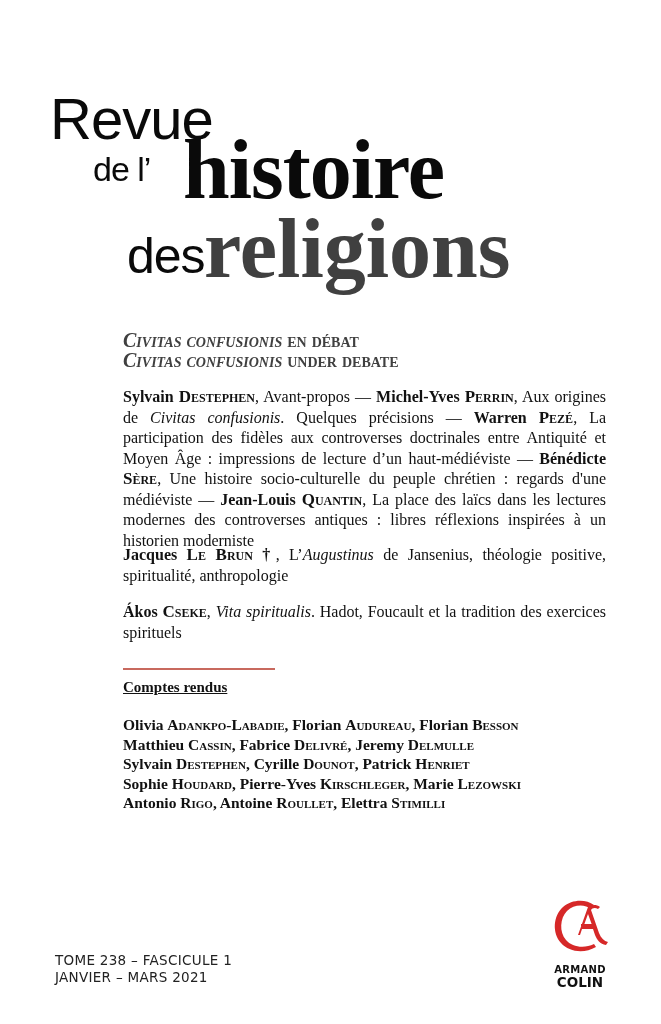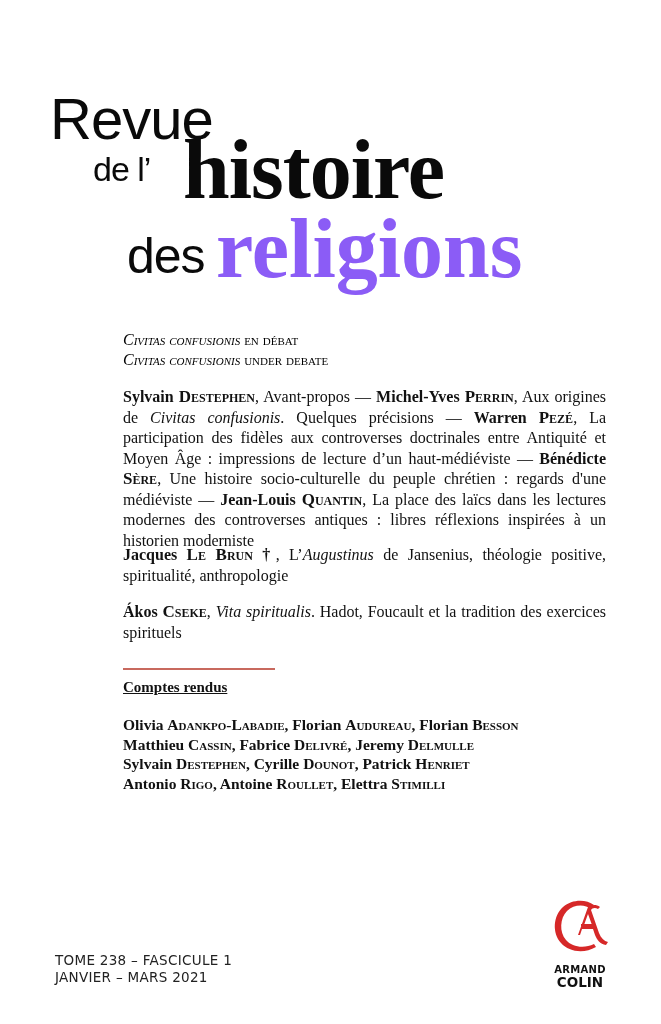--- a/index.html
+++ b/index.html
@@ -13,29 +13,29 @@
     .title-line {
       position: absolute;
       white-space: nowrap;
       line-height: 1;
       color: #0a0a0a;
     }
     .t-revue { left: 50px; top: 48px; font-size: 58px; letter-spacing: -1px; font-family: "Liberation Sans", sans-serif; font-weight: normal; margin-top: 42px; }
     .t-del { left: 93px; top: 152px; font-size: 34px; font-family: "Liberation Sans", sans-serif; letter-spacing: -1px; }
     .t-hist { left: 183px; top: 128px; font-size: 84px; font-family: "Liberation Serif", serif; font-weight: bold; letter-spacing: -1px; }
     .t-des { left: 127px; top: 231px; font-size: 50px; font-family: "Liberation Sans", sans-serif; letter-spacing: -1px; }
-    .t-rel { left: 204px; top: 207px; font-size: 84px; font-family: "Liberation Serif", serif; font-weight: bold; color: #8b5cf6; letter-spacing: 0px; margin-left: 12px; }
+    .t-rel { left: 204px; top: 207px; font-size: 84px; font-family: "Liberation Serif", serif; font-weight: bold; color: #404040; letter-spacing: 0px; }
 
     .theme {
       position: absolute; left: 123px; top: 330px;
       font-family: "Liberation Serif", serif;
-      font-weight: normal;
-      font-size: 16px;
+      font-weight: bold;
+      font-size: 20px;
       line-height: 20px;
-      color: #000000;
+      color: #404040;
     }
     .theme .it { font-style: italic; font-variant: small-caps; }
     .theme .sc { font-variant: small-caps; }
 
     .toc {
       position: absolute; left: 123px; width: 483px;
       font-family: "Liberation Serif", serif;
       font-size: 16px;
       line-height: 20.5px;
       text-align: justify;
@@ -100,20 +100,21 @@
   <b>Ákos </b><span class="sc">Cseke</span><span>, </span><i>Vita spiritualis</i><span>. Hadot, Foucault et la tradition des exercices spirituels</span>
 </div>
 
 <div class="rule"></div>
 <div class="cr-label">Comptes rendus</div>
 
 <div class="reviewers" id="reviewers">
     <div><span>Olivia </span><span class="sc">Adankpo-Labadie</span><span>, </span><span>Florian </span><span class="sc">Audureau</span><span>, </span><span>Florian </span><span class="sc">Besson</span><span></span></div>
     <div><span>Matthieu </span><span class="sc">Cassin</span><span>, </span><span>Fabrice </span><span class="sc">Delivré</span><span>, </span><span>Jeremy </span><span class="sc">Delmulle</span><span></span></div>
     <div><span>Sylvain </span><span class="sc">Destephen</span><span>, </span><span>Cyrille </span><span class="sc">Dounot</span><span>, </span><span>Patrick </span><span class="sc">Henriet</span><span></span></div>
+    <div><span>Sophie </span><span class="sc">Houdard</span><span>, </span><span>Pierre-Yves </span><span class="sc">Kirschleger</span><span>, </span><span>Marie </span><span class="sc">Lezowski</span><span></span></div>
     <div><span>Antonio </span><span class="sc">Rigo</span><span>, </span><span>Antoine </span><span class="sc">Roullet</span><span>, </span><span>Elettra </span><span class="sc">Stimilli</span><span></span></div>
   </div>
 
 <div class="issue">
   <div>TOME 238 – FASCICULE 1</div>
   <div>JANVIER – MARS 2021</div>
 </div>
 
 <div class="publisher">
   <svg width="64" height="58" viewBox="0 0 64 58">

